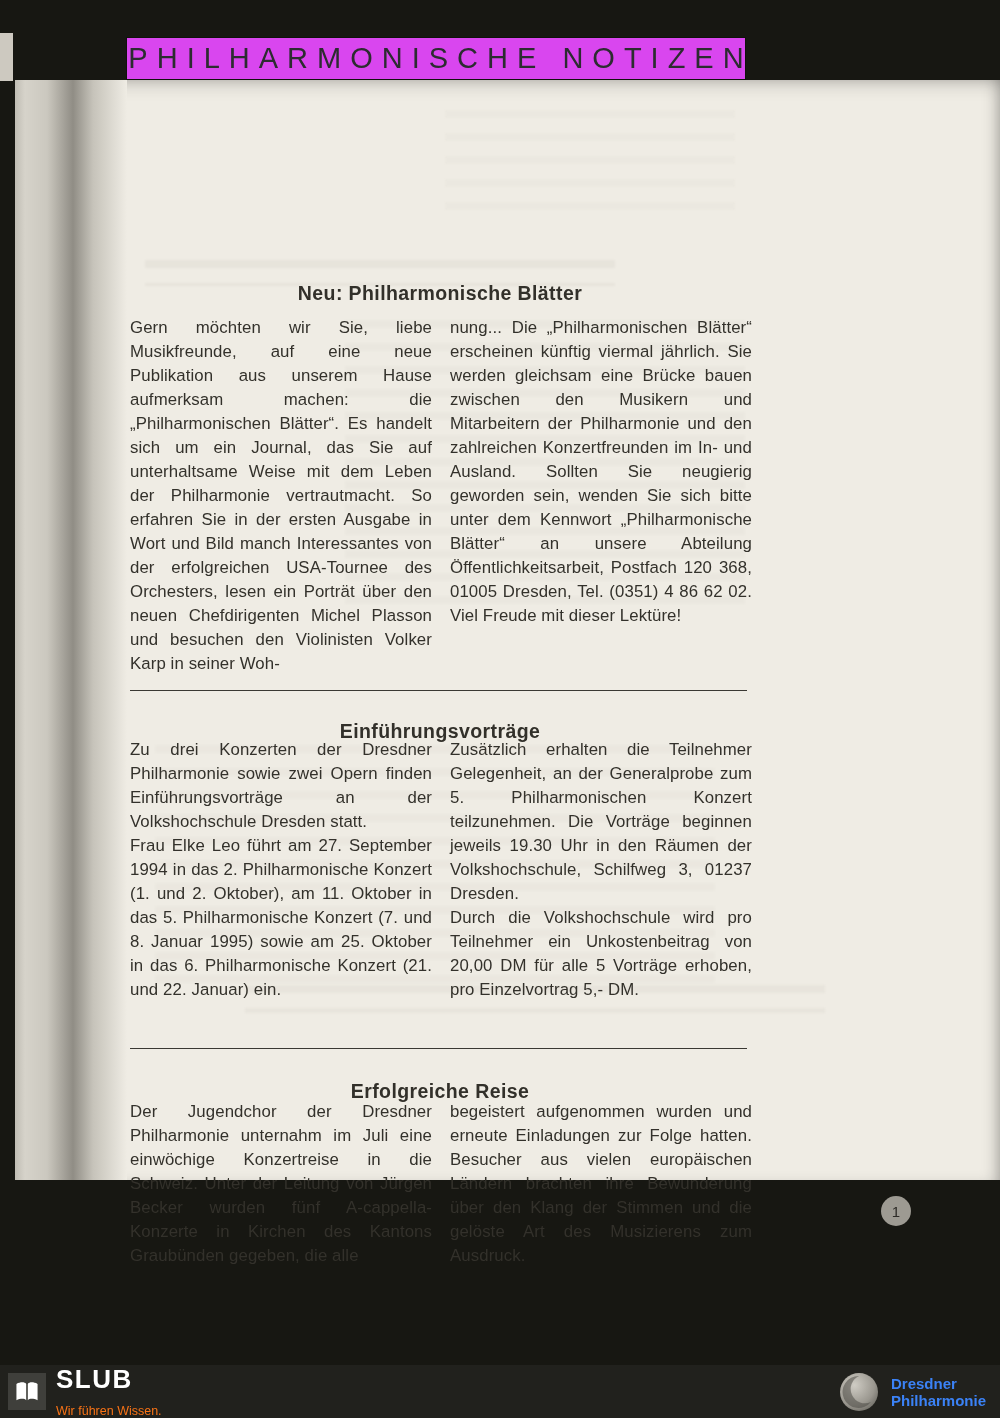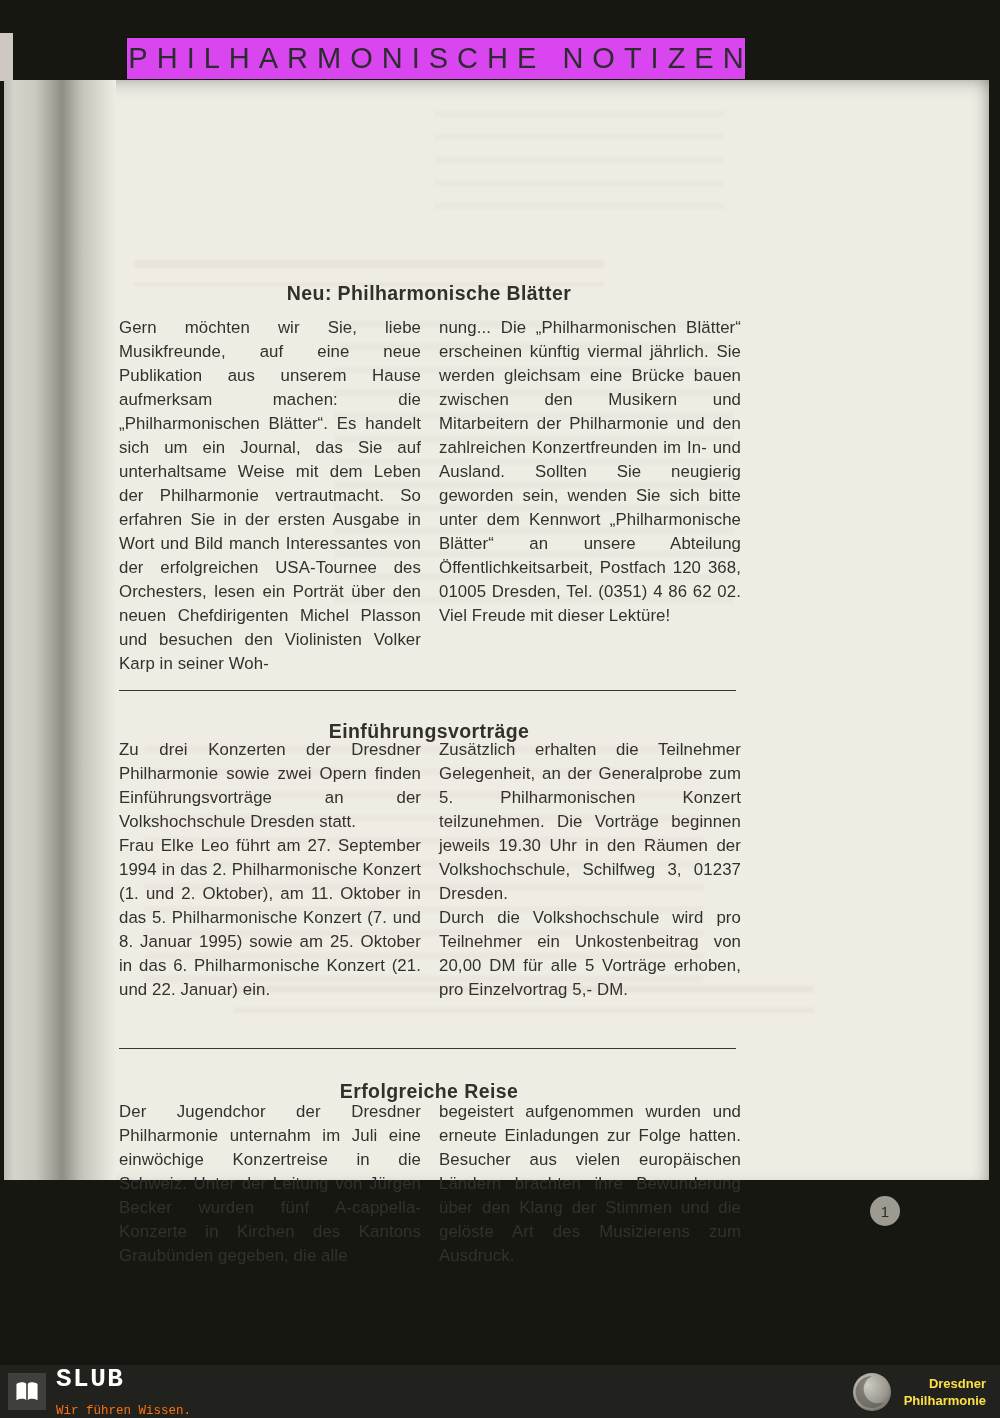--- a/index.html
+++ b/index.html
@@ -21,21 +21,21 @@
     color:#2c2c30; font-weight:400; white-space:nowrap;
   }
 
   .corner-sliver {
     position:absolute; left:0; top:33px; width:13px; height:48px;
     background:#cdc9c0;
   }
 
   
   .page {
-    position:absolute; left:4px; top:80px; width:985px; height:1100px;
+    position:absolute; left:15px; top:80px; width:985px; height:1100px;
     background:#efece4;
     box-shadow: inset 0 12px 20px -12px rgba(0,0,0,.28),
                 inset -10px 0 16px -8px rgba(0,0,0,.30);
   }
   .page .gutter {
     position:absolute; left:0; top:0; bottom:0; width:112px;
     background:linear-gradient(90deg,
       #c0bdb4 0px, #d6d3ca 10px, #cbc8bf 32px,
       #908d85 58px, #c6c3ba 78px, #efece4 112px);
   }
@@ -75,33 +75,33 @@
     font-size:15px; color:#2d2b27;
   }
 
   
   .footer {
     position:absolute; left:0; top:1365px; width:1000px; height:53px;
     background:#21211d; box-sizing:border-box;
     display:flex; align-items:center; justify-content:space-between;
     padding:0 14px 0 8px;
   }
-  .slub { display:flex; align-items:center; gap:10px;font-family:Liberation Mono, monospace; }
+  .slub { display:flex; align-items:center; gap:10px; }
   .slub-icon {
     width:38px; height:37px; background:#3f3f3b;
     display:flex; align-items:center; justify-content:center;
   }
   .slub-name {
     font-size:26px; font-weight:bold; color:#ffffff;
     letter-spacing:1.5px; line-height:26px;
   }
   .slub-tagline { font-size:12.5px; color:#f97316; margin-top:12px; }
   .phil { display:flex; align-items:center; gap:12px; }
   .phil-text div {
-    font-size:13px; font-weight:bold; color:#fde047; line-height:17px;text-align:right;
+    font-size:15px; font-weight:bold; color:#3b82f6; line-height:17px;
   }
 </style>
 </head>
 <body>
 
 <div>
 
   <div class="corner-sliver"></div>
 
   <div class="header-bar">

